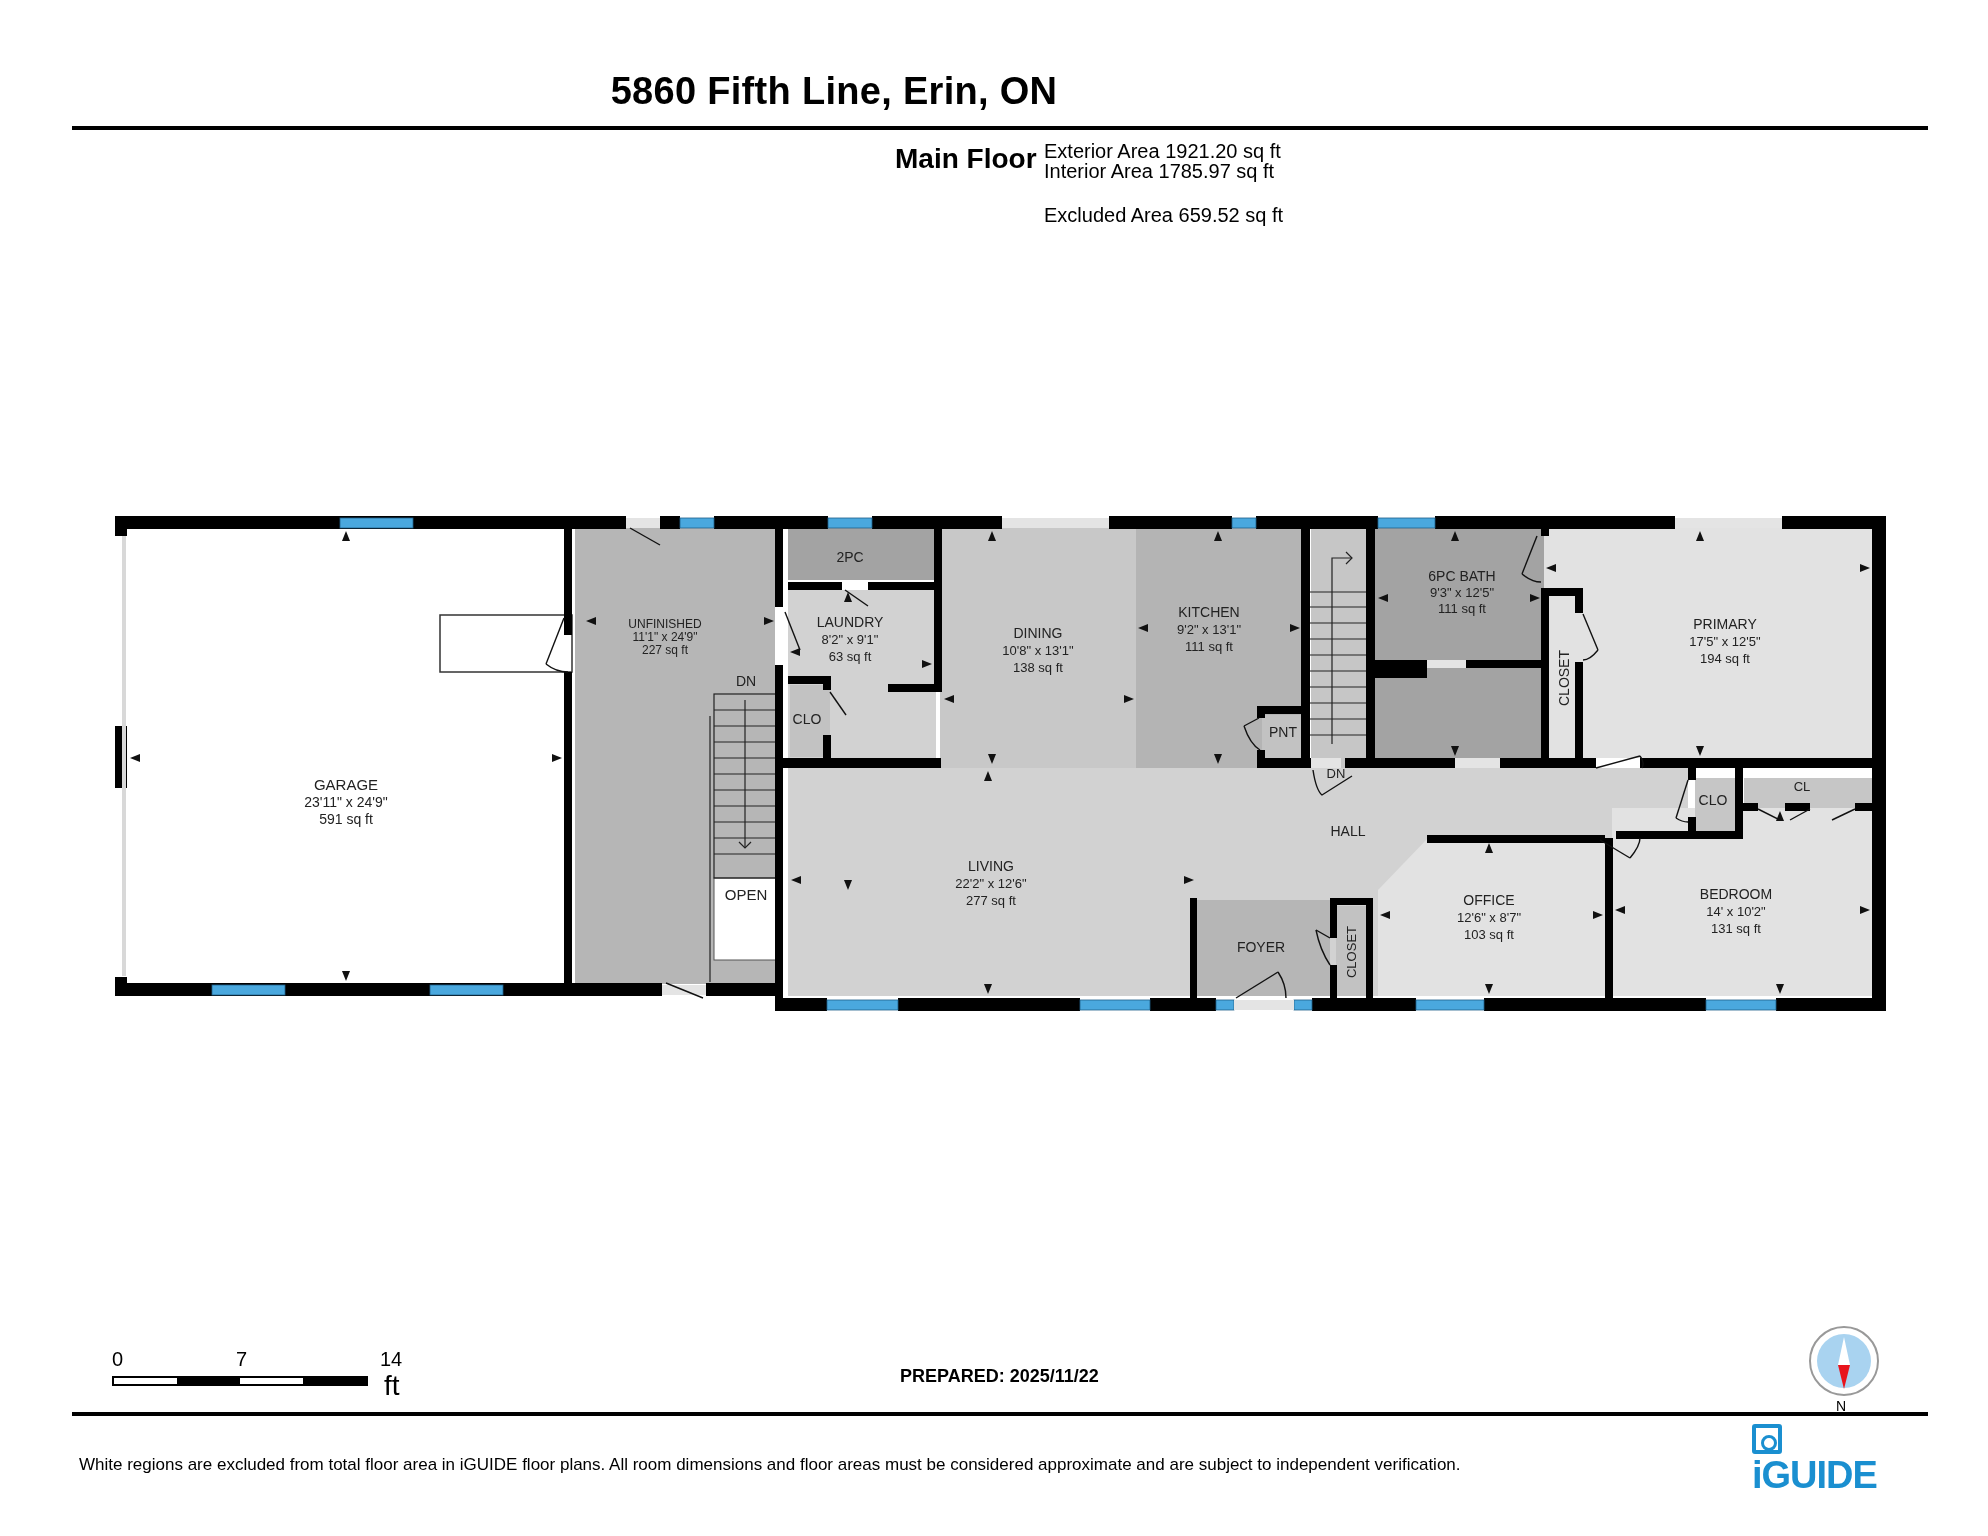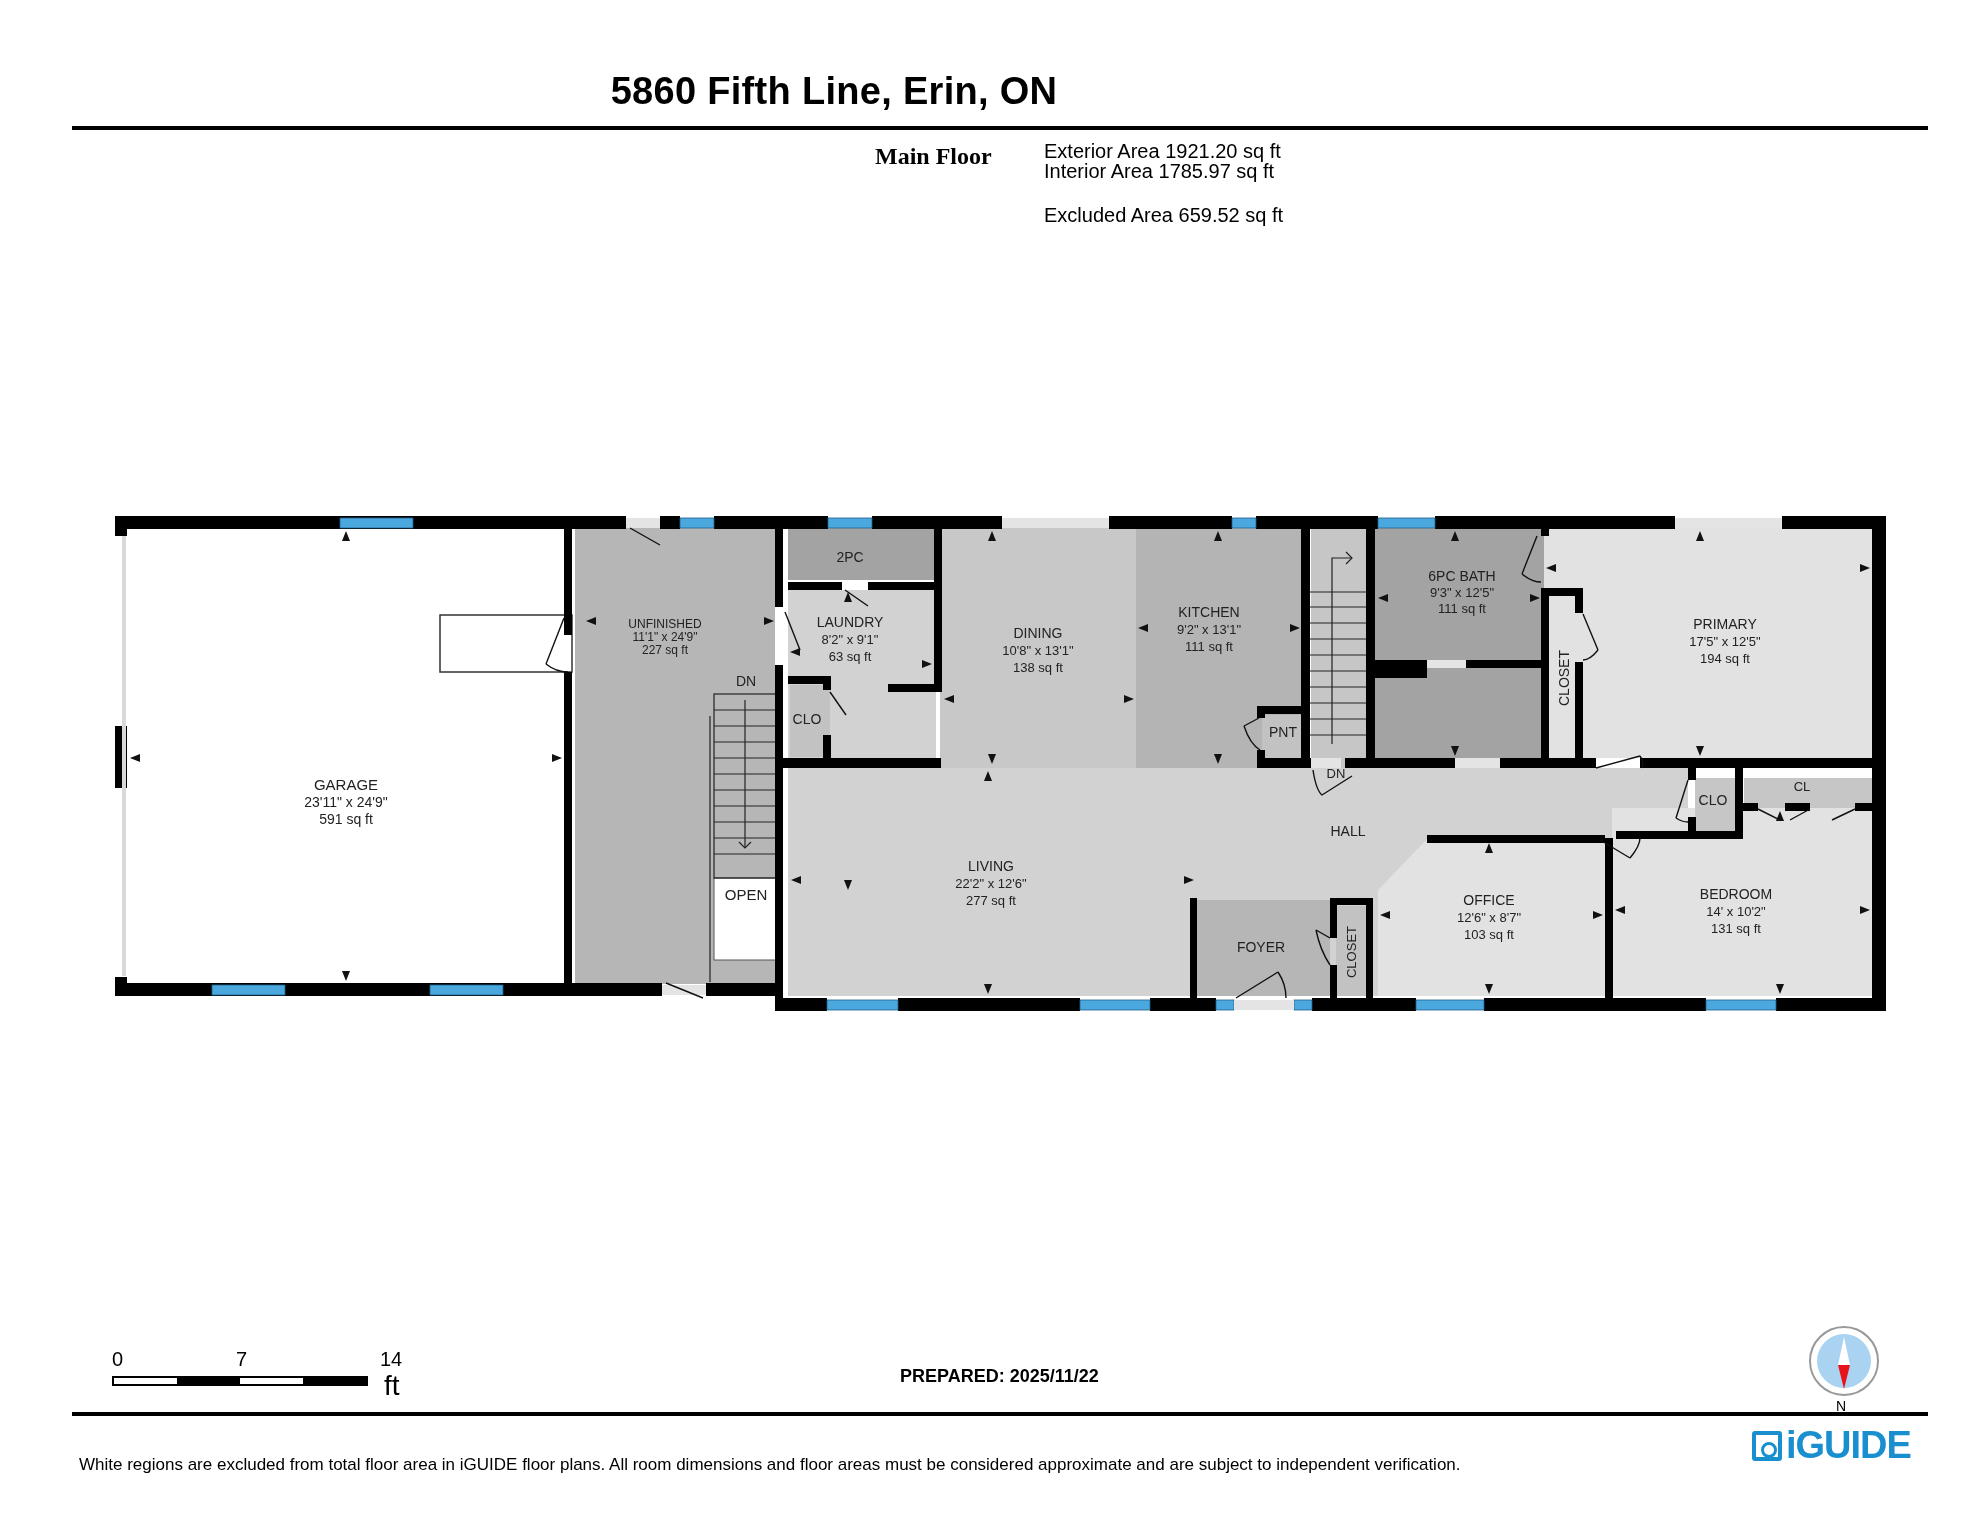--- a/index.html
+++ b/index.html
@@ -1,34 +1,34 @@
 <!DOCTYPE html>
 <html><head>
 <meta charset="utf-8">
 <style>
   html, body { margin:0; padding:0; background:#ffffff; }
   body { width:1988px; height:1536px; position:relative; overflow:hidden; font-family:"Liberation Sans", sans-serif; color:#000; }
   .title { position:absolute; left:0; width:1668px; top:70px; text-align:center; font-size:38px; font-weight:bold; letter-spacing:0.3px; }
   .rule-top { position:absolute; left:72px; width:1856px; top:126px; height:4px; background:#000; }
   .areas { position:absolute; top:140px; left:0; width:1988px; font-size:20px; }
-  .floor-label { position:absolute; left:875px; top:3px; font-weight:bold; font-size:24px;font-family:Liberation Serif, serif; }
+  .floor-label { position:absolute; left:895px; top:3px; font-weight:bold; font-size:28px; }
   .area-line { position:absolute; left:1020px; font-size:20px;margin-left:24px; }
   .plan { position:absolute; left:0; top:0; width:1988px; height:1536px; }
   .plan text { font-family:"Liberation Sans", sans-serif; fill:#222; }
   .scale { position:absolute; left:112px; top:1348px; }
   .scale-nums span { position:absolute; top:0; font-size:20px; }
   .scale-bar { position:absolute; top:28px; left:0; width:256px; height:10px; border:2px solid #000; box-sizing:border-box; display:flex; }
   .scale-bar div { flex:1; }
   .scale-unit { position:absolute; left:272px; top:22px; font-size:28px; }
   .prepared { position:absolute; left:900px; top:1366px; font-size:18px;font-weight:bold; }
   .rule-bottom { position:absolute; left:72px; width:1856px; top:1412px; height:4px; background:#000; }
   .disclaimer { position:absolute; left:79px; top:1432px; font-size:17px;margin-top:23px; }
   .compass { position:absolute; left:1808px; top:1325px; width:72px; height:72px; }
   .compass-n { position:absolute; left:1836px; top:1398px; font-size:14px; }
-  .logo { position:absolute; left:1752px; top:1424px; display:flex; align-items:center; color:#1a8fd0; font-weight:bold; font-size:38px; letter-spacing:-1px; }
+  .logo { position:absolute; left:1752px; top:1424px; display:flex; align-items:flex-start; color:#1a8fd0; font-weight:bold; font-size:38px; letter-spacing:-1px;flex-direction:column; }
   .logo-mark { width:30px; height:30px; border:4px solid #1a8fd0; box-sizing:border-box; border-radius:3px; margin-right:4px; position:relative; }
   .logo-mark::after { content:""; position:absolute; left:5px; top:7px; width:10px; height:10px; border:3px solid #1a8fd0; border-radius:50%; }
 </style>
 </head>
 <body>
 
 <div class="title">5860 Fifth Line, Erin, ON</div>
 <div class="rule-top"></div>
 
 <div class="areas">

